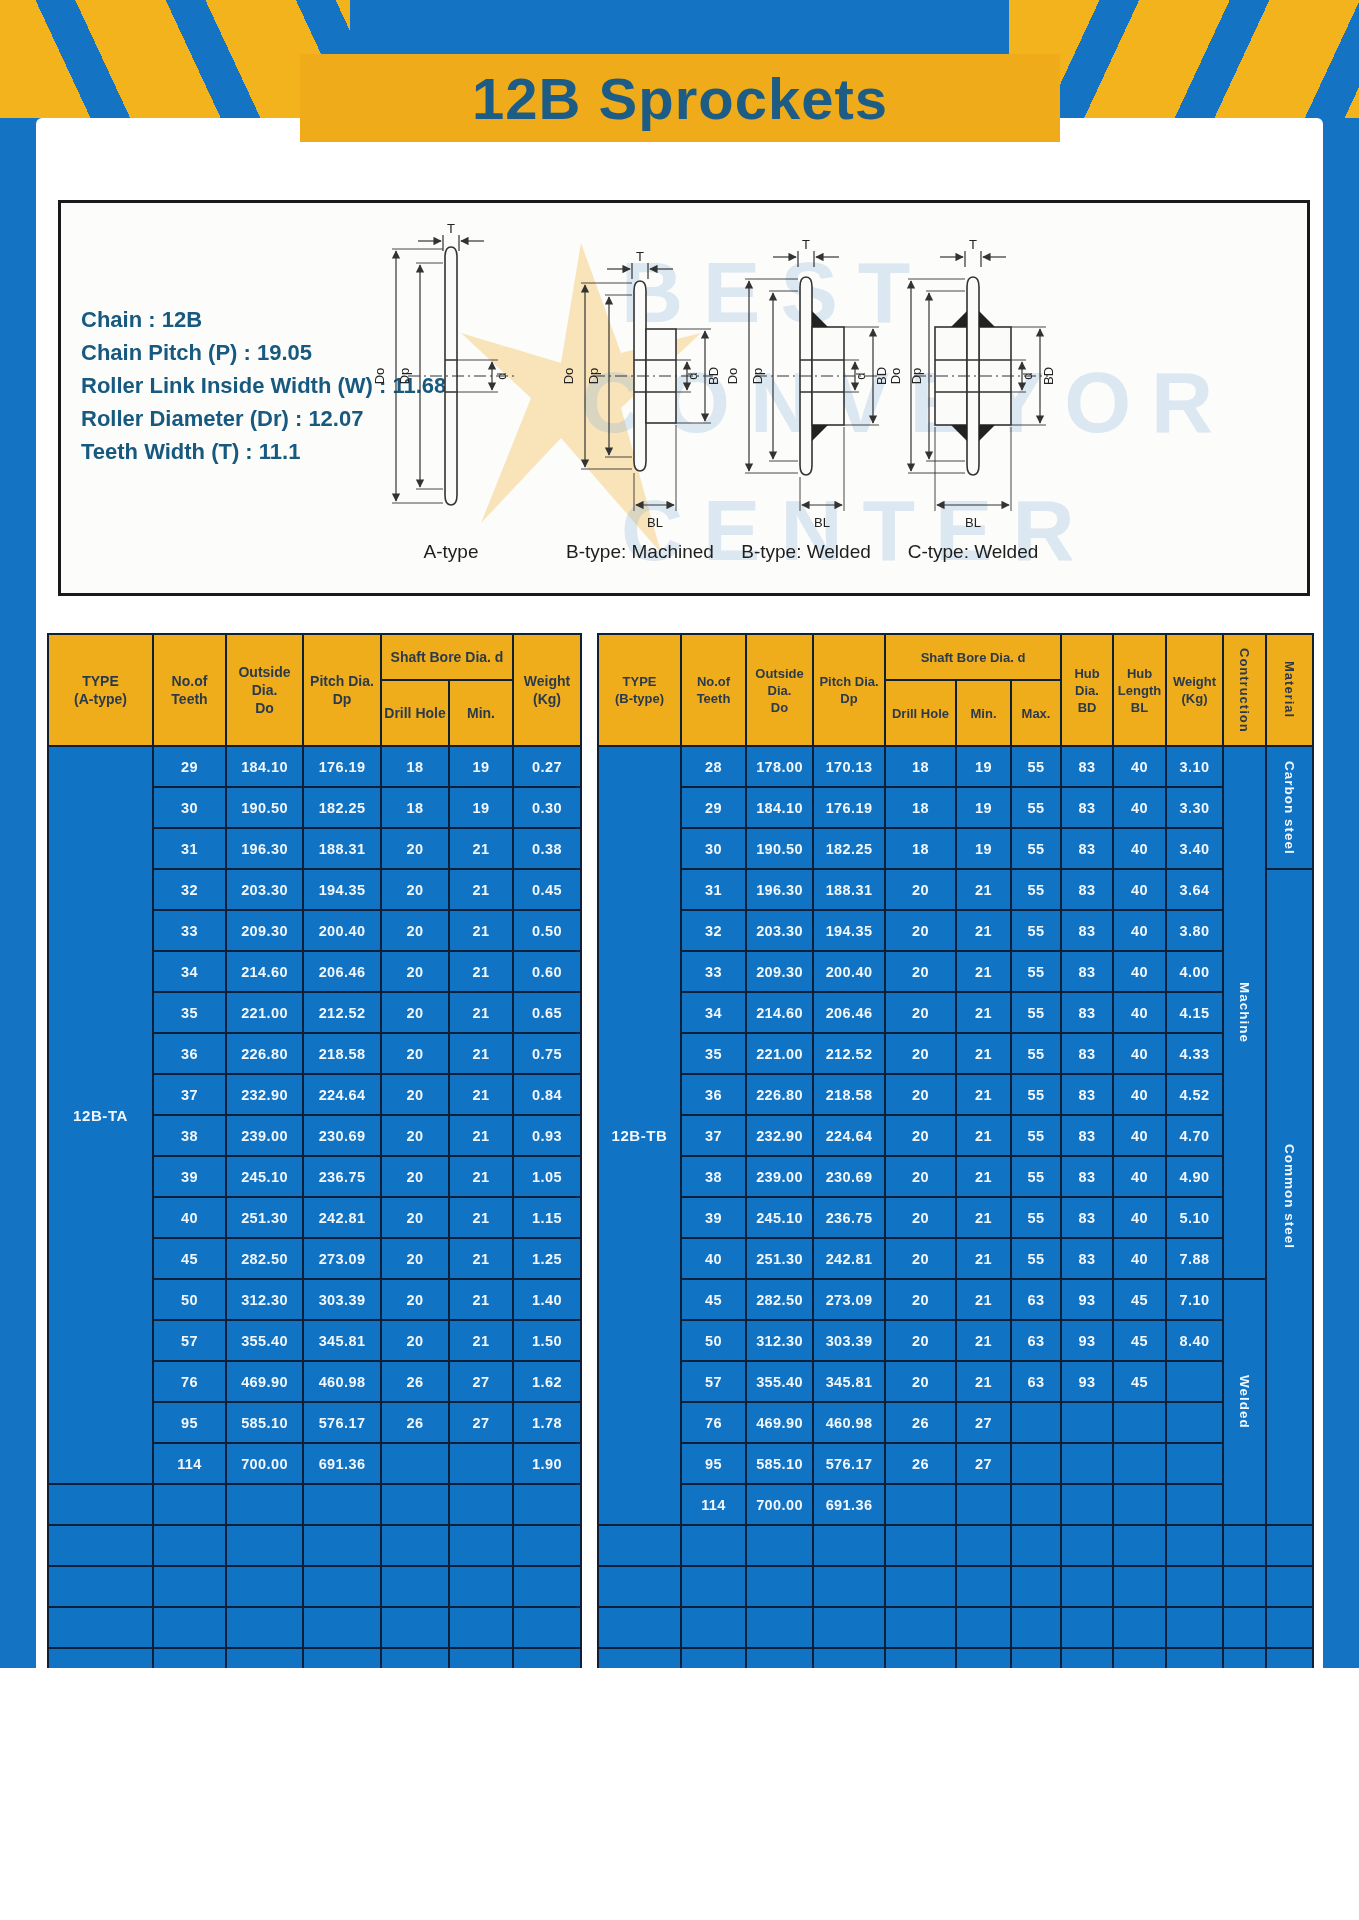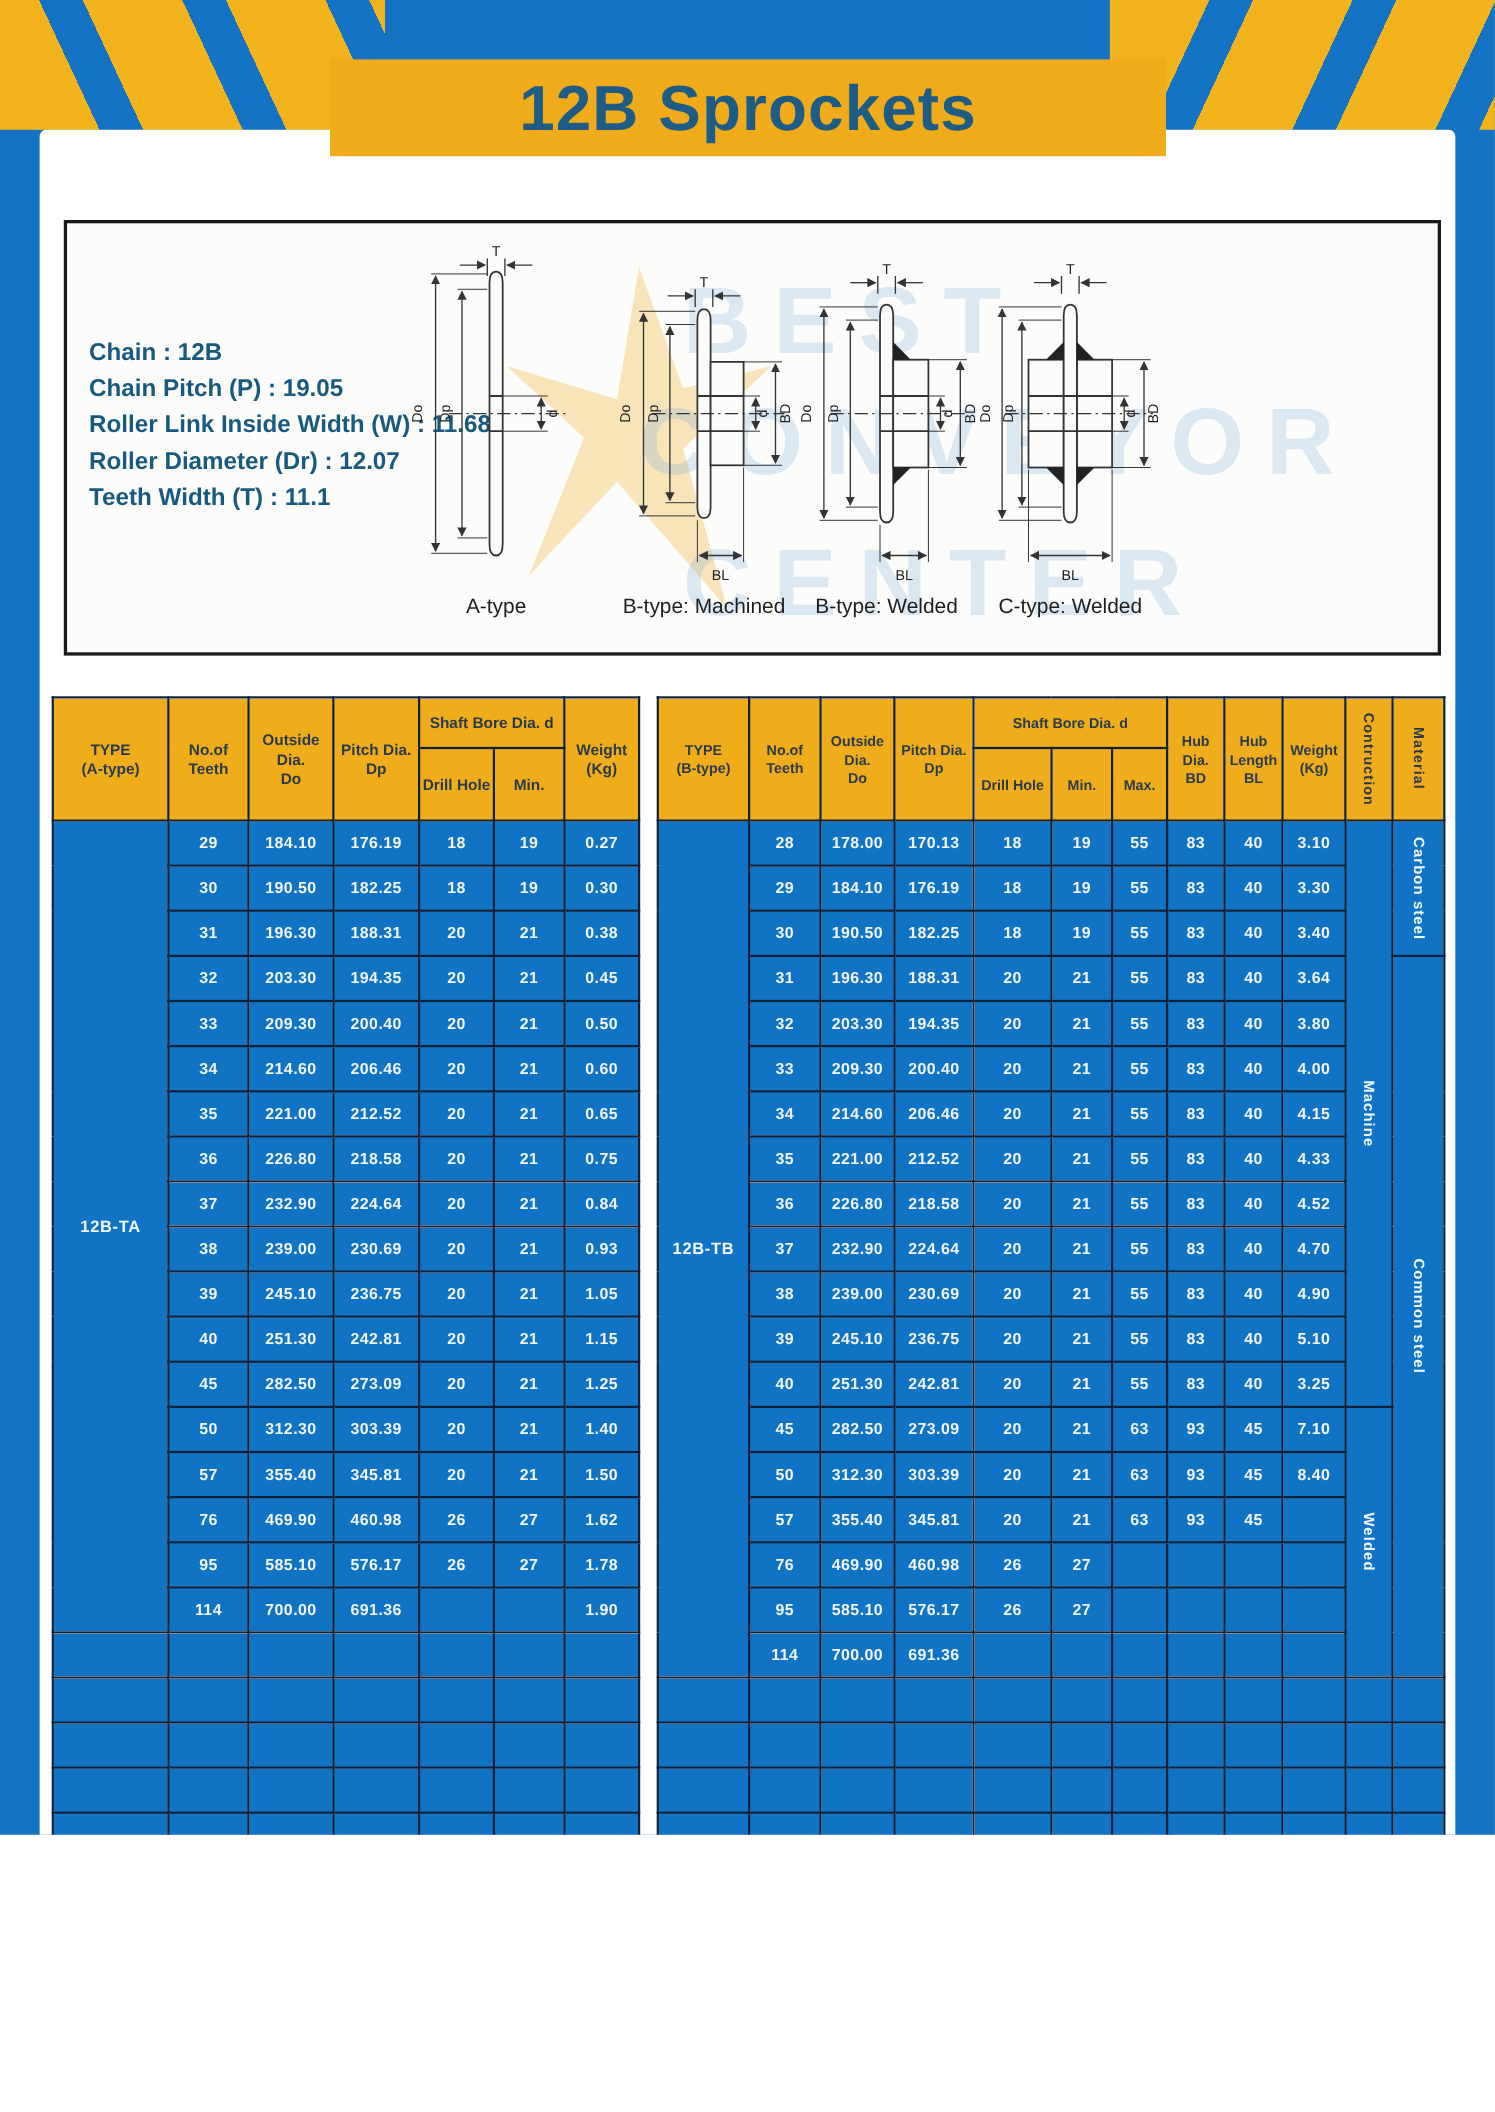--- a/index.html
+++ b/index.html
@@ -649,21 +649,21 @@
         </tr>
         <tr>
           <td>40</td>
           <td>251.30</td>
           <td>242.81</td>
           <td>20</td>
           <td>21</td>
           <td>55</td>
           <td>83</td>
           <td>40</td>
-          <td>3.25</td>
+          <td>7.88</td>
         </tr>
         <tr>
           <td>45</td>
           <td>282.50</td>
           <td>273.09</td>
           <td>20</td>
           <td>21</td>
           <td>63</td>
           <td>93</td>
           <td>45</td>

